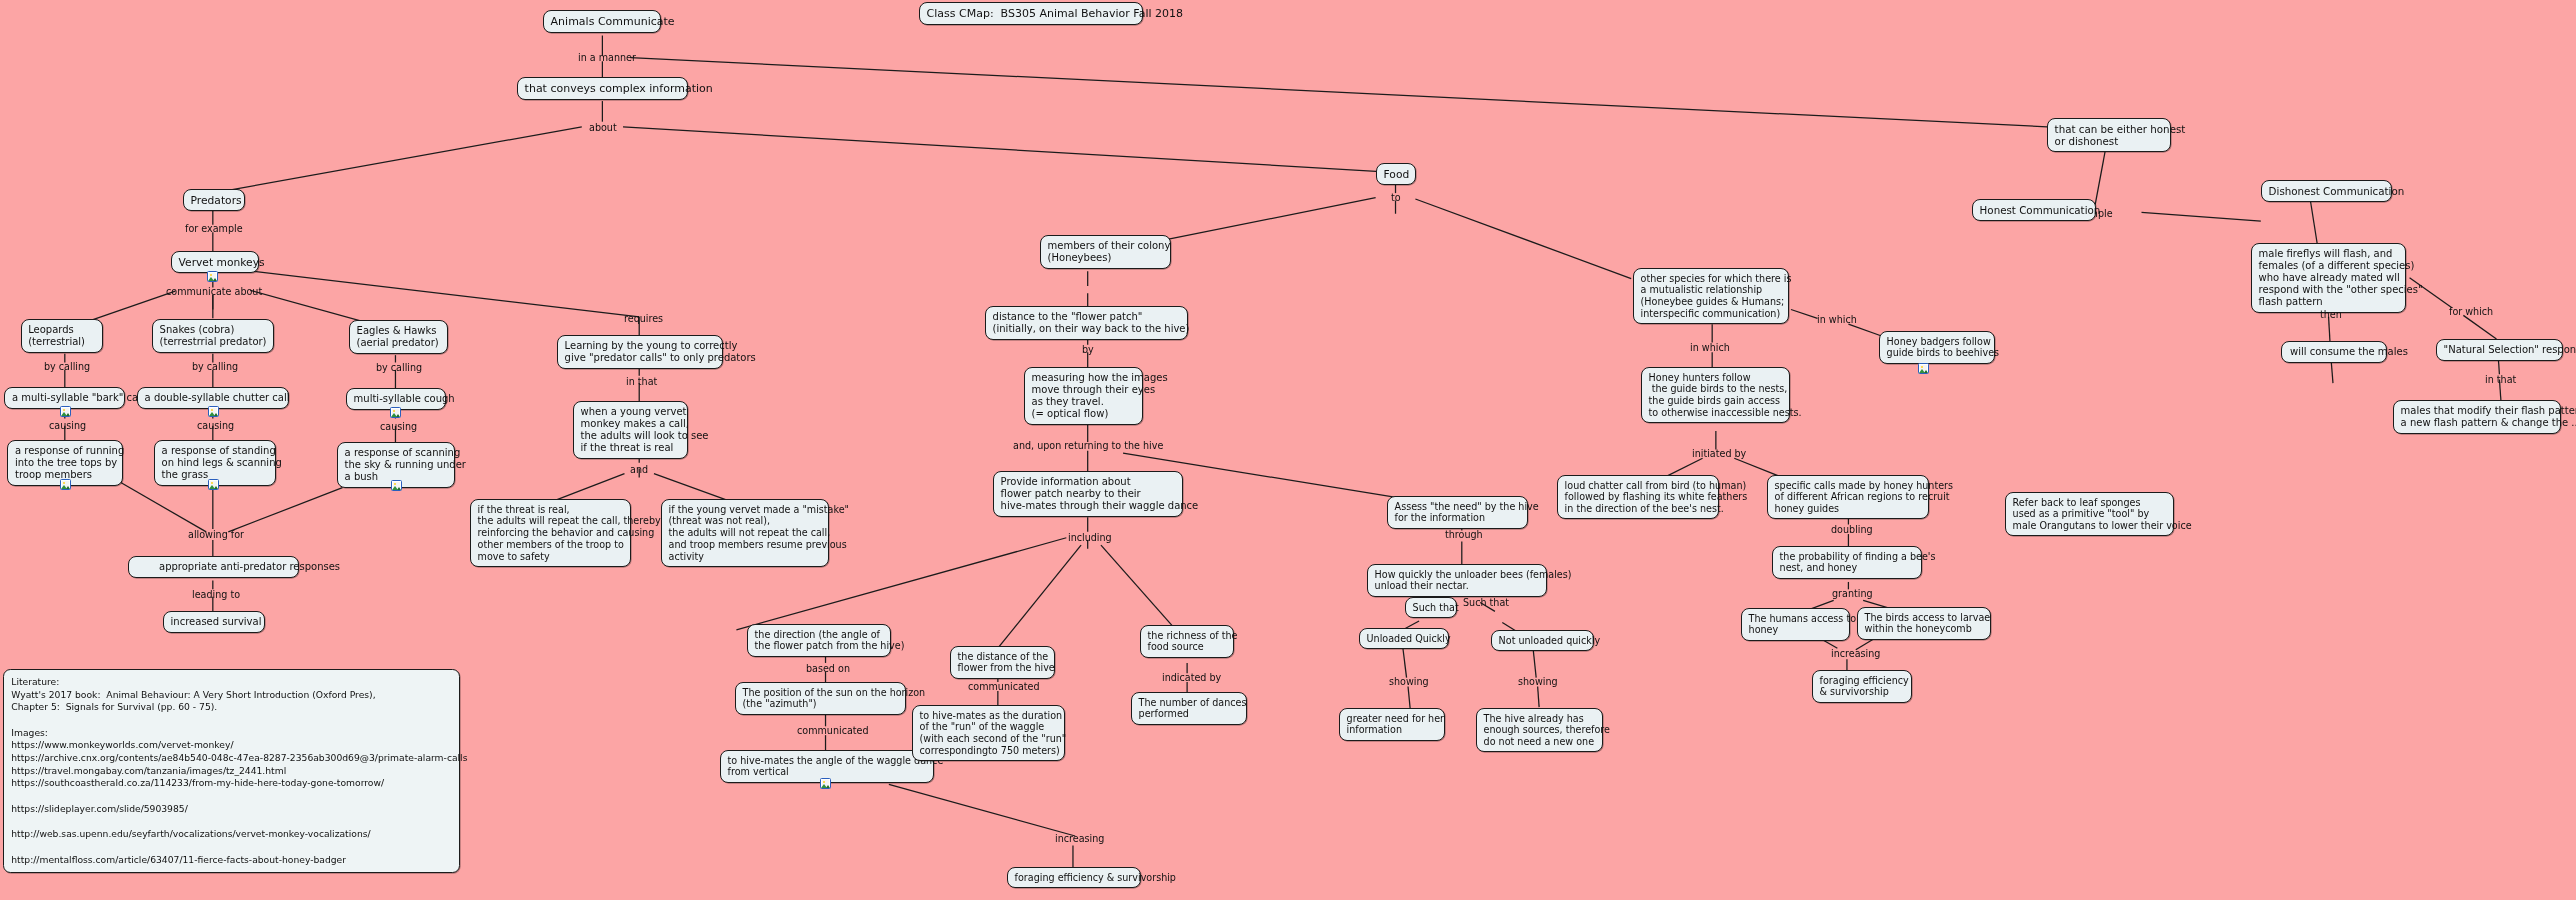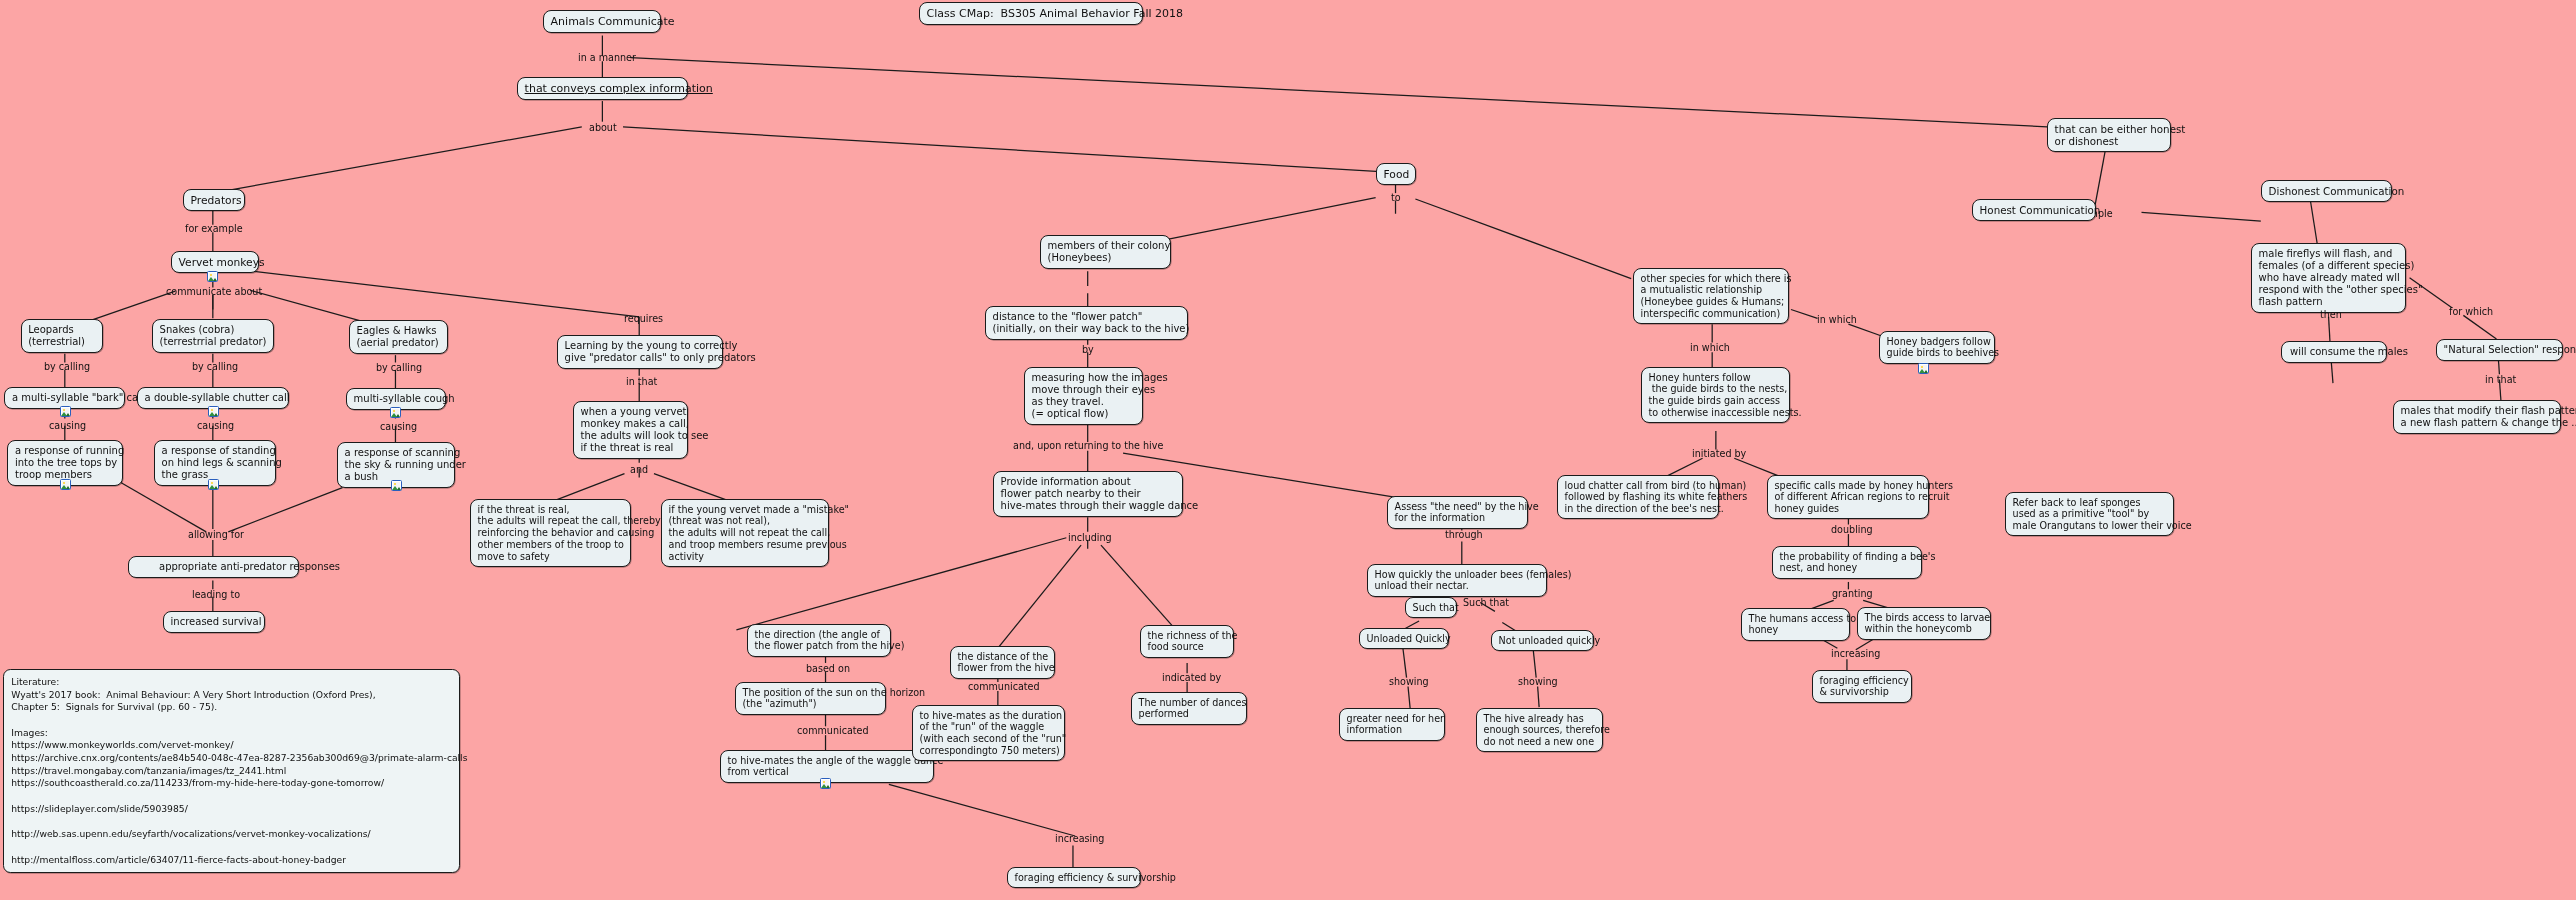--- a/index.html
+++ b/index.html
@@ -245,21 +245,21 @@
       <path d="M 2460,860 L 2495,880"></path>
       <path d="M 2560,858 L 2520,882"></path>
       <path d="M 2508,895 L 2508,912"></path>
     </g>
   </svg>
 
   <div class="node center" style="left:919px; top:2.2px; width:224px; font-size:11px;">Class CMap:  BS305 Animal Behavior Fall 2018</div>
 
   <div class="node center" style="left:543px; top:10.3px; width:118px; font-size:11px;">Animals Communicate</div>
   <div class="label" style="left:578px; top:52px; font-size:9.6px;">in a manner</div>
-  <div class="node center" style="left:517px; top:77px; width:171px; font-size:11px;text-decoration:underline;">that conveys complex information</div>
+  <div class="node center" style="left:517px; top:77px; width:171px; font-size:11px;">that conveys complex information</div>
   <div class="label" style="left:589px; top:122px; font-size:9.6px;">about</div>
 
   <div class="node" style="left:2047px; top:118px; width:124px; font-size:10.3px;">that can be either honest
 or dishonest</div>
   <div class="label" style="left:2055px; top:208px; font-size:9.6px;">for example</div>
   <div class="node center" style="left:1972px; top:199px; width:124px; font-size:10.3px;">Honest Communication</div>
   <div class="node center" style="left:2261px; top:180px; width:131px; font-size:10.3px;">Dishonest Communication</div>
   <div class="label" style="left:2309px; top:270px; font-size:9.6px;">in which</div>
   <div class="node" style="left:2251px; top:243px; width:155px; font-size:10px;">male fireflys will flash, and
 females (of a different species)
@@ -388,21 +388,21 @@
 (= optical flow)</div>
   <div class="label" style="left:1013px; top:440px; font-size:9.6px;">and, upon returning to the hive</div>
   <div class="node" style="left:993px; top:471px; width:190px; font-size:10px;">Provide information about
 flower patch nearby to their
 hive-mates through their waggle dance</div>
   <div class="label" style="left:1068px; top:532px; font-size:9.6px;">including</div>
 
   <div class="node" style="left:747px; top:624px; width:144px; font-size:9.6px;">the direction (the angle of
 the flower patch from the hive)</div>
   <div class="label" style="left:806px; top:663px; font-size:9.6px;">based on</div>
-  <div class="node" style="left:735px; top:682px; width:151px; font-size:9.6px;">The position of the sun on the horizon
+  <div class="node" style="left:735px; top:682px; width:171px; font-size:9.6px;">The position of the sun on the horizon
 (the "azimuth")</div>
   <div class="label" style="left:797px; top:725px; font-size:9.6px;">communicated</div>
   <div class="node" style="left:720px; top:750px; width:214px; font-size:9.6px;">to hive-mates the angle of the waggle dance
 from vertical</div>
   <div class="img-icon" style="left:820px; top:778px;">
     <div class="sky"></div>
       <div class="sun"></div>
       <div class="hill"></div>
       <div class="hill2"></div>
   </div>

